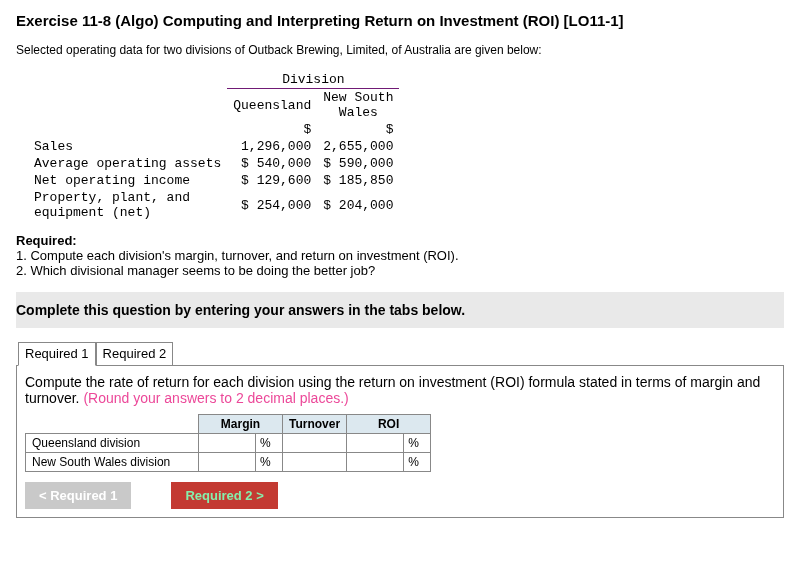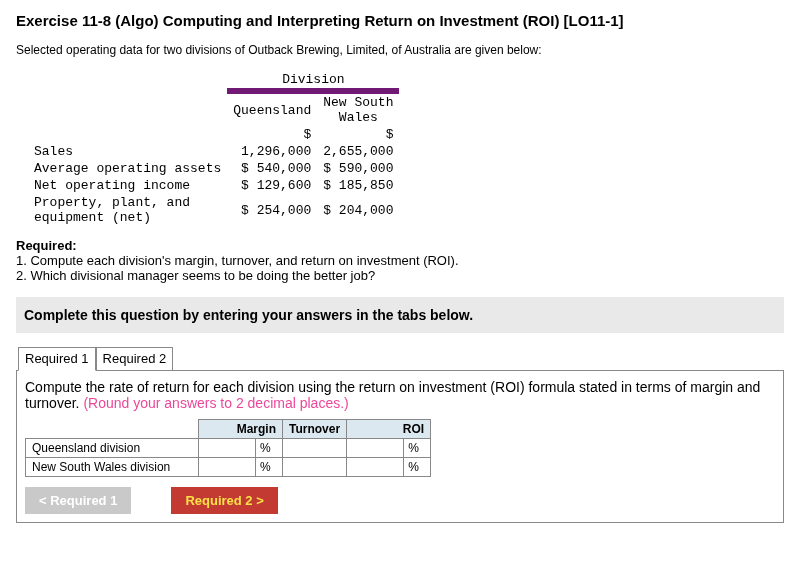--- a/index.html
+++ b/index.html
@@ -26,41 +26,41 @@
     white-space: pre;
   }
   .data-table {
     border-collapse: collapse;
     margin: 0 0 12px 12px;
   }
   .data-table th, .data-table td {
     padding: 1px 6px;
   }
   .data-table th.group {
-    border-bottom: 6px solid #701a75;
+    border-bottom: 1px solid #701a75;
     text-align: center;
     font-weight: normal;
   }
   .data-table .colhead {
     text-align: center;
     font-weight: normal;
   }
   .data-table td.num {
     text-align: right;
   }
   .required-block {
     margin: 6px 0 14px 0;
     font-size: 13px;
   }
   .required-label {
     font-weight: bold;
   }
   .instruction-bar {
     background: #e9e9e9;
-    padding: 10px 8px;
+    padding: 10px 0;
     font-weight: bold;
     font-size: 14px;
     margin: 6px 0 14px 0;
   }
   .tabs {
     display: flex;
     gap: 0;
     margin-bottom: -1px;
     font-size: 13px;
     padding-left: 2px;
@@ -102,21 +102,21 @@
     font-weight: normal;
   }
   .answer-table th.rowhead {
     text-align: left;
     padding: 2px 6px;
     min-width: 160px;
     background:#fff;
   }
   .answer-table th.colhead {
     background: #dce8ef;
-    text-align: right;
+    text-align: center;
     padding: 2px 6px;
     font-weight: bold;
   }
   .answer-table td.input-cell {
     padding: 0;
     background: #fff;
     width: 56px;
   }
   .answer-table td.unit-cell {
     padding: 0 4px;
@@ -135,21 +135,21 @@
     background:#fff;
   }
   .nav-btns {
     display: flex;
     gap: 40px;
     margin-top: 10px;
   }
   .nav-btn {
     padding: 6px 14px;
     font-size: 13px;
-    color: #fde047;
+    color: #86efac;
     font-weight: bold;
     cursor: pointer;
     border:none;
   }
   .nav-btn.prev {
     background: #c9c9c9;
     color: #fff;
   }
   .nav-btn.next {
     background: #c33a32;

